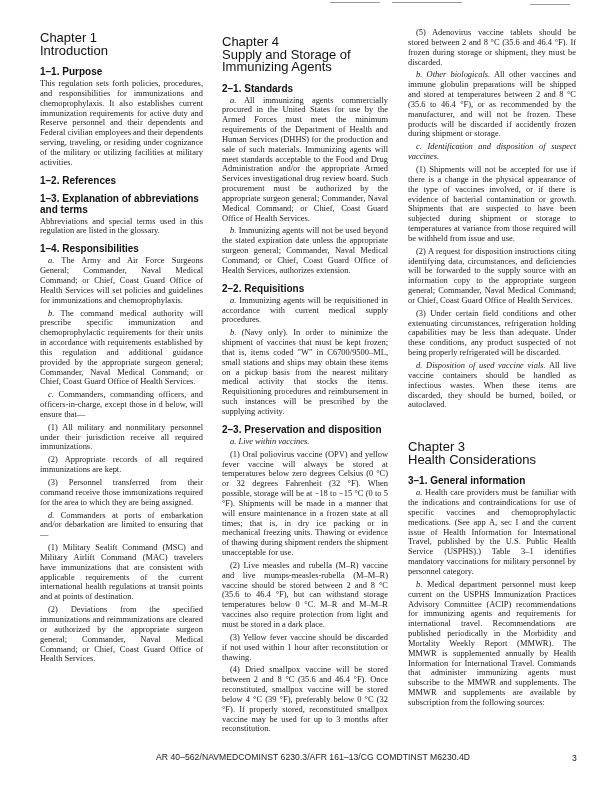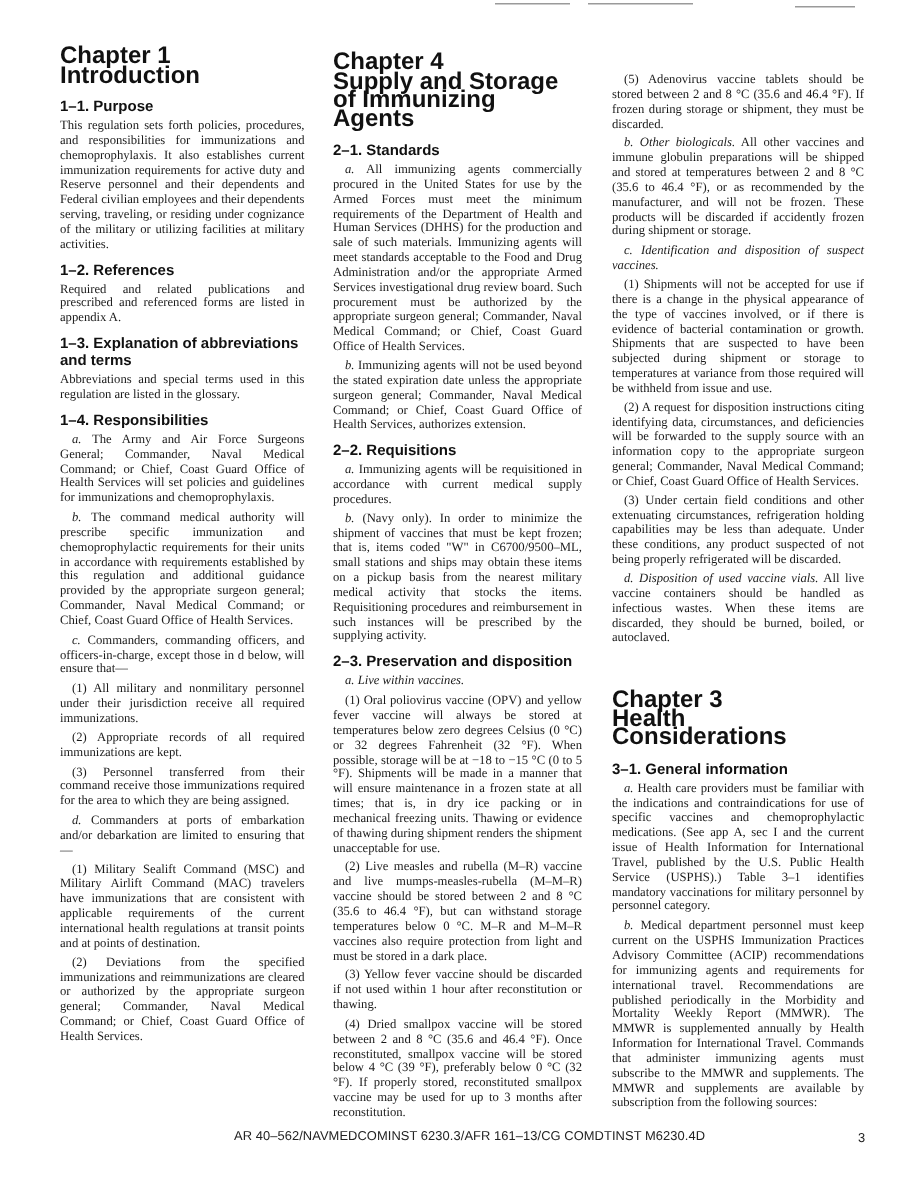--- a/index.html
+++ b/index.html
@@ -4,24 +4,24 @@
 <style>
   html, body { margin: 0; padding: 0; }
   body {
     width: 611px; height: 792px; background: #ffffff; position: relative; overflow: hidden;
     font-family: "Liberation Serif", "DejaVu Serif", serif; color: #1a1a1a;
   }
   .scanline { position: absolute; height: 1px; background: #9a9a9a; }
   .col { position: absolute; top: 0; }
   .col1 { left: 40px; width: 163px; top: 32px; }
   .col2 { left: 222px; width: 166px; top: 36px; }
-  .col3 { left: 408px; width: 168px; top: 48px; }
+  .col3 { left: 408px; width: 168px; top: 28px; }
   .chapter {
-    font-family: "Liberation Sans", "DejaVu Sans", sans-serif; font-weight: bold;
-    font-size: 16px; line-height: 12.5px; margin: 0 0 9px 0; color: #111;
+    font-family: "Liberation Sans", "DejaVu Sans", sans-serif; font-weight: normal;
+    font-size: 13px; line-height: 12.5px; margin: 0 0 9px 0; color: #111;
   }
   .sec-title {
     font-family: "Liberation Sans", "DejaVu Sans", sans-serif; font-weight: bold;
     font-size: 10px; line-height: 11px; margin: 7px 0 2px 0; color: #111;
   }
   .sec-title.first { margin-top: 0; }
   p {
     margin: 0 0 3px 0; font-size: 8.45px; line-height: 9.85px; text-align: justify;
     hyphens: none;
   }
@@ -49,21 +49,20 @@
 <div class="col col1">
   <div class="chapter">
     <div>Chapter 1</div>
     <div>Introduction</div>
   </div>
 
   <div class="sec-title first">1–1. Purpose</div>
   <p class="noindent">This regulation sets forth policies, procedures, and responsibilities for immunizations and chemoprophylaxis. It also establishes current immunization requirements for active duty and Reserve personnel and their dependents and Federal civilian employees and their dependents serving, traveling, or residing under cognizance of the military or utilizing facilities at military activities.</p>
 
   <div class="sec-title">1–2. References</div>
-  <p class="noindent">Required and related publications and prescribed and referenced forms are listed in appendix A.</p>
 
   <div class="sec-title">1–3. Explanation of abbreviations and terms</div>
   <p class="noindent">Abbreviations and special terms used in this regulation are listed in the glossary.</p>
 
   <div class="sec-title">1–4. Responsibilities</div>
   <p class="indent"><span class="it">a.</span> <span>The Army and Air Force Surgeons General; Commander, Naval Medical Command; or Chief, Coast Guard Office of Health Services will set policies and guidelines for immunizations and chemoprophylaxis.</span></p>
   <p class="indent"><span class="it">b.</span> <span>The command medical authority will prescribe specific immunization and chemoprophylactic requirements for their units in accordance with requirements established by this regulation and additional guidance provided by the appropriate surgeon general; Commander, Naval Medical Command; or Chief, Coast Guard Office of Health Services.</span></p>
   <p class="indent"><span class="it">c.</span> <span>Commanders, commanding officers, and officers-in-charge, except those in d below, will ensure that—</span></p>
   <p class="indent"><span>(1)</span> <span>All military and nonmilitary personnel under their jurisdiction receive all required immunizations.</span></p>
   <p class="indent"><span>(2)</span> <span>Appropriate records of all required immunizations are kept.</span></p>

